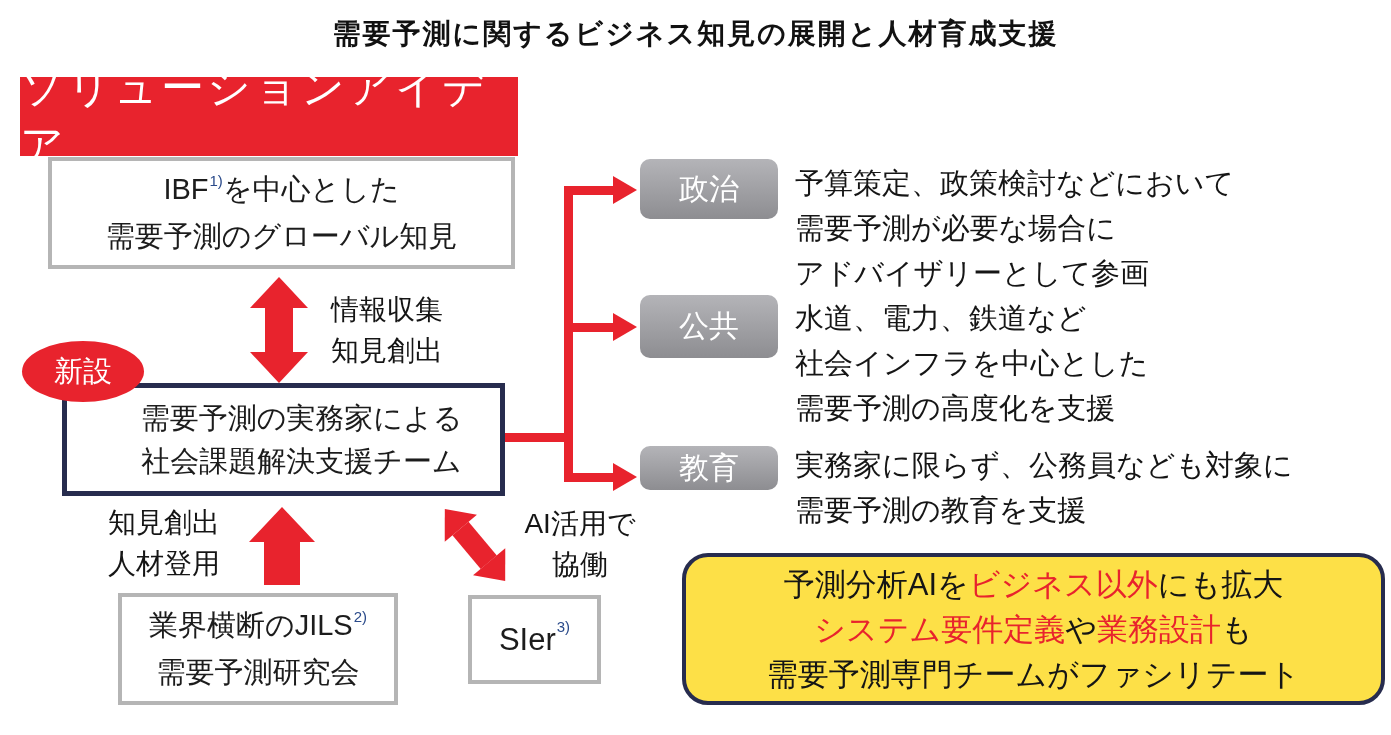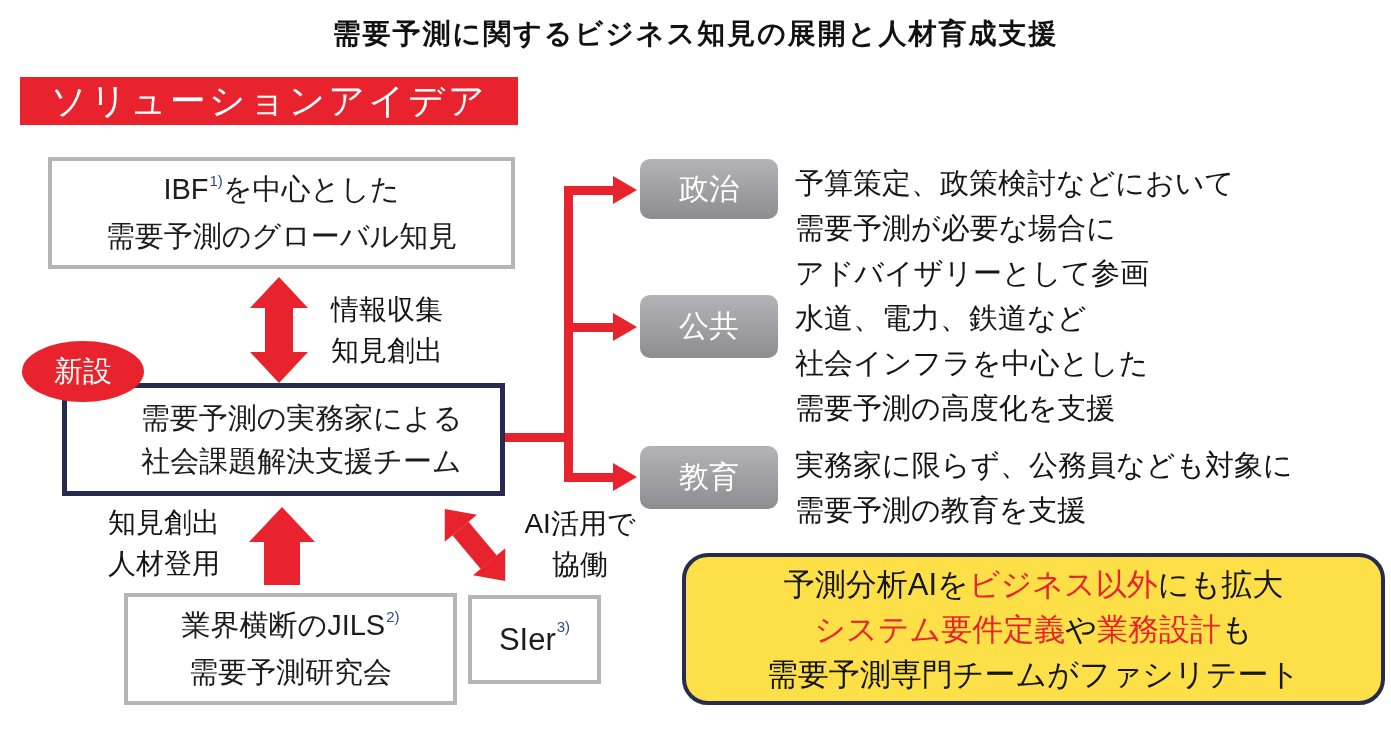--- a/index.html
+++ b/index.html
@@ -10,42 +10,42 @@
     --sup-blue:#2a4a8a;
   }
   *{box-sizing:border-box;margin:0;padding:0;}
   html,body{background:#ffffff;}
   body{font-family:"Liberation Sans",sans-serif;color:var(--ink);}
   .stage{position:relative;width:1391px;height:735px;background:#ffffff;overflow:hidden;}
 
   .title{position:absolute;left:0;top:15px;width:100%;text-align:center;
          font-size:28px;font-weight:bold;letter-spacing:2px;color:#111;}
 
-  .banner{position:absolute;left:20px;top:77px;width:498px;height:48px;background:var(--red);
-          color:#fff;font-size:36px;letter-spacing:3px;display:flex;align-items:center;justify-content:center;}
+  .banner{position:absolute;left:20px;top:77px;width:498px;height:79px;background:var(--red);
+          color:#fff;font-size:43px;letter-spacing:3px;display:flex;align-items:center;justify-content:center;}
 
   .box{position:absolute;background:#fff;border:4px solid var(--gray-border);
        display:flex;flex-direction:column;align-items:center;justify-content:center;text-align:center;}
   .ibf-box{left:48px;top:157px;width:467px;height:112px;font-size:29px;line-height:43px;}
   .team-box{left:62px;top:383px;width:443px;height:113px;border:5px solid var(--navy);
             font-size:29px;line-height:43px;z-index:2;padding-left:36px;}
-  .jils-box{left:124px;top:593px;width:333px;height:112px;font-size:29px;line-height:43px;}
+  .jils-box{left:118px;top:593px;width:280px;height:112px;font-size:29px;line-height:43px;}
   .sier-box{left:468px;top:595px;width:133px;height:89px;font-size:31px;flex-direction:row;}
 
   .sup{font-size:15px;color:var(--sup-blue);position:relative;top:-13px;margin-left:1px;}
 
   .badge{position:absolute;left:22px;top:341px;width:122px;height:61px;background:var(--red);
          border-radius:50%;color:#fff;font-size:29px;display:flex;align-items:center;justify-content:center;z-index:3;}
 
   .sector-tag{position:absolute;left:640px;width:138px;height:60px;border-radius:10px;
               background:linear-gradient(#b4b4b8,#8d8d91);color:#fff;font-size:30px;
               display:flex;align-items:center;justify-content:center;}
   .tag-seiji{top:159px;}
   .tag-kokyo{top:295px;height:63px;}
-  .tag-kyoiku{top:446px;height:63px;}
+  .tag-kyoiku{top:446px;height:44px;}
 
   .desc{position:absolute;left:795px;font-size:29px;line-height:45px;color:#151515;}
   .desc-seiji{top:161px;}
   .desc-kokyo{top:296px;}
   .desc-kyoiku{top:443px;}
 
   .arrow-label{position:absolute;font-size:28px;line-height:41px;color:#151515;}
   .label-exchange{left:331px;top:289px;}
   .label-uplift{left:108px;top:502px;}
   .label-ai{left:512px;top:503px;width:136px;text-align:center;}

